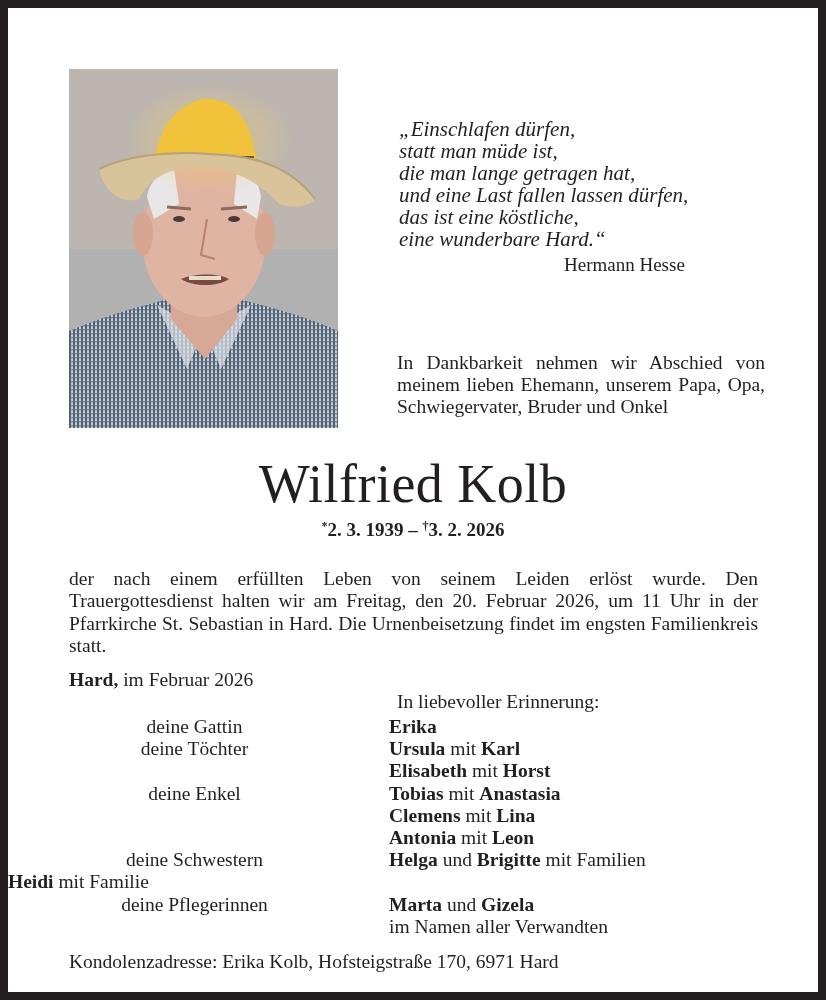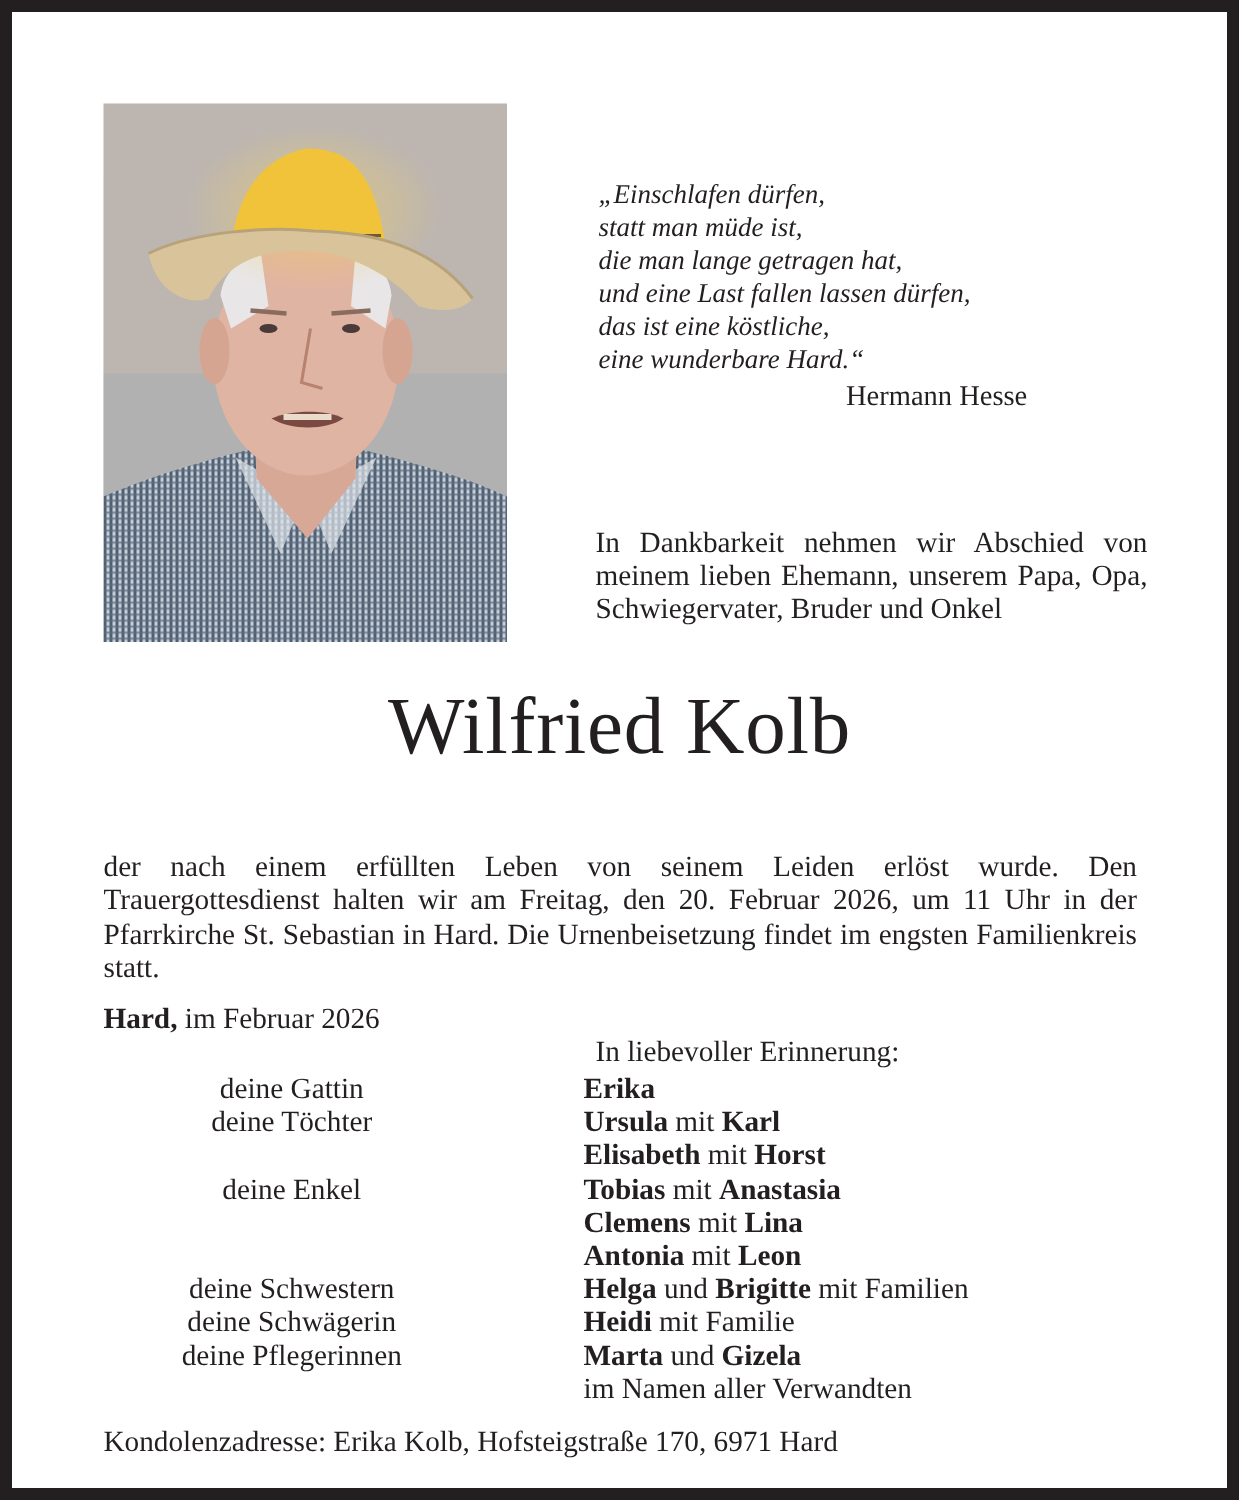--- a/index.html
+++ b/index.html
@@ -15,21 +15,21 @@
   }
   .photo {
     position:absolute; left:61px; top:61px; width:269px; height:359px;
     overflow:hidden;
     background:linear-gradient(180deg,#c2bcb6 0%,#bdb7b1 40%,#aeb0b2 70%,#9aa0a8 100%);
   }
   .photo svg { display:block; }
   .quote {
     position:absolute; left:391px; top:110px; width:300px;
     font-family:"Liberation Serif", serif; font-style:italic;
-    font-size:18px; line-height:22px;
+    font-size:21px; line-height:22px;
   }
   .quote .line { display:block; white-space:nowrap; }
   .quote-author {
     position:absolute; left:556px; top:246px;
     font-family:"Liberation Serif", serif; font-size:19px;
   }
   .intro {
     position:absolute; left:389px; top:344px; width:368px;
     font-family:"Liberation Serif", serif;
     font-size:19.5px; line-height:22px; text-align:justify;
@@ -132,20 +132,23 @@
     <span class="line">und eine Last fallen lassen dürfen,</span>
     <span class="line">das ist eine köstliche,</span>
     <span class="line">eine wunderbare Hard.“</span>
   </div>
   <div class="quote-author">Hermann Hesse</div>
 
   <div class="intro">In Dankbarkeit nehmen wir Abschied von meinem lieben Ehemann, unserem Papa, Opa, Schwiegervater, Bruder und Onkel</div>
 
   <div class="name">Wilfried Kolb</div>
 
+  <div class="dates">
+    <sup>*</sup><span>2. 3. 1939</span><span> – </span><sup>†</sup><span>3. 2. 2026</span>
+  </div>
 
   <div class="body">der nach einem erfüllten Leben von seinem Leiden erlöst wurde. Den Trauergottesdienst halten wir am Freitag, den 20. Februar 2026, um 11 Uhr in der Pfarrkirche St. Sebastian in Hard. Die Urnenbeisetzung findet im engsten Familienkreis statt.</div>
 
   <div class="place">
     <b>Hard,</b><span> im Februar 2026</span>
   </div>
 
   <div class="memory">In liebevoller Erinnerung:</div>
 
   <div class="family" id="family">
@@ -171,21 +174,20 @@
       </div>
       <div class="fam-row">
         <div class="fam-rel"></div>
         <div class="fam-names"><b style="white-space: pre;">Antonia</b><span style="white-space: pre;"> mit </span><b style="white-space: pre;">Leon</b></div>
       </div>
       <div class="fam-row">
         <div class="fam-rel">deine Schwestern</div>
         <div class="fam-names"><b style="white-space: pre;">Helga</b><span style="white-space: pre;"> und </span><b style="white-space: pre;">Brigitte</b><span style="white-space: pre;"> mit Familien</span></div>
       </div>
       <div class="fam-row">
-        <div class="fam-rel">deine Schwägerin</div>
         <div class="fam-names"><b style="white-space: pre;">Heidi</b><span style="white-space: pre;"> mit Familie</span></div>
       </div>
       <div class="fam-row">
         <div class="fam-rel">deine Pflegerinnen</div>
         <div class="fam-names"><b style="white-space: pre;">Marta</b><span style="white-space: pre;"> und </span><b style="white-space: pre;">Gizela</b></div>
       </div>
       <div class="fam-row">
         <div class="fam-rel"></div>
         <div class="fam-names"><span style="white-space: pre;">im Namen aller Verwandten</span></div>
       </div>

